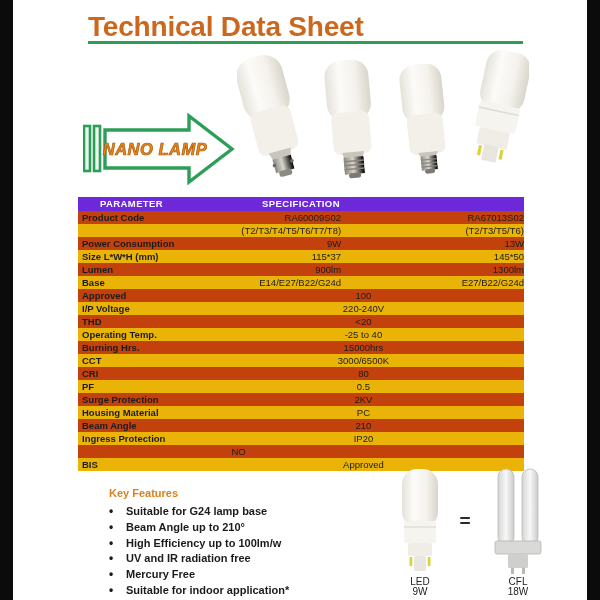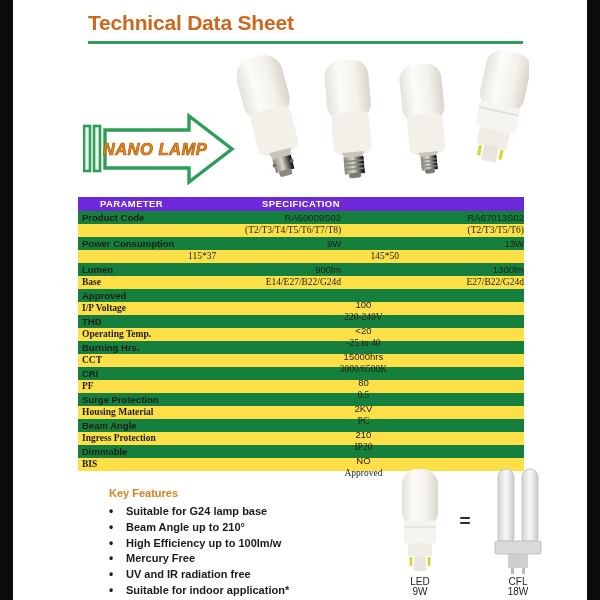--- a/index.html
+++ b/index.html
@@ -2,40 +2,40 @@
 <html><head>
 <meta charset="utf-8">
 <style>
   * { margin:0; padding:0; box-sizing:border-box; }
   html,body { width:600px; height:600px; background:#0b0b0b; overflow:hidden;
               font-family:"Liberation Sans", sans-serif; }
   .stage { position:relative; width:600px; height:600px; background:#0b0b0b; }
   .page  { position:absolute; left:13px; top:0; width:574px; height:600px; background:#ffffff; }
 
   
-  .title { position:absolute; left:75px; top:11px; font-size:21px; font-weight:700;
+  .title { position:absolute; left:75px; top:11px; font-size:28px; font-weight:700;
            color:#cc671e; letter-spacing:-0.2px;text-align:right; }
   .title-rule { position:absolute; left:75px; top:41px; width:435px; height:3px; background:#2d9e58; }
 
   
   .logo-svg  { position:absolute; left:70px;  top:113px; }
   .lamps-svg { position:absolute; left:224px; top:50px; }
 
   
   .spec-table { position:absolute; left:65px; top:197px; width:446px; font-size:9.5px; color:#1c1c1c; }
   .t-header { position:relative; height:14px; background:#6d28d9; color:#fff; font-weight:700; }
   .th-param { position:absolute; left:22px; top:0; line-height:14px; letter-spacing:0.4px; font-size:9.5px; }
   .th-spec  { position:absolute; left:0; width:100%; text-align:center; line-height:14px;
               letter-spacing:0.4px; font-size:9.5px; }
-  .t-row { display:flex; height:13px; line-height:13px; background:#15803d; }
-  .t-row.alt { background:#fde047;font-family:Liberation Serif, serif; }
+  .t-row { display:flex; height:13px; line-height:13px; background:#c2410c; }
+  .t-row.alt { background:#eab308; }
   .c-label  { width:28%; padding-left:4px; font-weight:700; white-space:nowrap; }
   .c-v1     { width:31%; text-align:right; }
   .c-v2     { width:41%; text-align:right; }
-  .c-merged { width:72%; text-align:center;margin-top:9px; }
+  .c-merged { width:72%; text-align:center; }
 
   
   .kf-heading { position:absolute; left:75px; top:487px; font-size:11px; font-weight:700; color:#d9821c;padding-left:21px; }
   .kf-list { position:absolute; left:96px; top:504px; list-style:none; }
   .kf-list li { position:relative; padding-left:17px; font-size:11px; font-weight:700;
                 color:#1b1b1b; line-height:15.8px; white-space:nowrap; }
   .kf-list li::before { content:"\2022"; position:absolute; left:0; top:0; font-size:12px; }
 
   
   .led-svg { position:absolute; left:381px; top:467px; }
@@ -132,20 +132,21 @@
             <span class="c-label"></span>
             <span class="c-v1">(T2/T3/T4/T5/T6/T7/T8)</span>
             <span class="c-v2">(T2/T3/T5/T6)</span>
           </div>
           <div class="t-row">
             <span class="c-label">Power Consumption</span>
             <span class="c-v1">9W</span>
             <span class="c-v2">13W</span>
           </div>
           <div class="t-row alt">
+            <span class="c-label">Size L*W*H (mm)</span>
             <span class="c-v1">115*37</span>
             <span class="c-v2">145*50</span>
           </div>
           <div class="t-row">
             <span class="c-label">Lumen</span>
             <span class="c-v1">900lm</span>
             <span class="c-v2">1300lm</span>
           </div>
           <div class="t-row alt">
             <span class="c-label">Base</span>
@@ -194,37 +195,36 @@
           </div>
           <div class="t-row">
             <span class="c-label">Beam Angle</span>
             <span class="c-merged">210</span>
           </div>
           <div class="t-row alt">
             <span class="c-label">Ingress Protection</span>
             <span class="c-merged">IP20</span>
           </div>
           <div class="t-row">
-            <span class="c-label">Dimmable</span>
             <span class="c-merged">NO</span>
           </div>
           <div class="t-row alt">
             <span class="c-label">BIS</span>
             <span class="c-merged">Approved</span>
           </div>
         </div>
     </div>
 
     <div class="kf-heading">Key Features</div>
     <ul class="kf-list" id="kf-list">
         <li>Suitable for G24 lamp base</li>
         <li>Beam Angle up to 210°</li>
         <li>High Efficiency up to 100lm/w</li>
+        <li>UV and IR radiation free</li>
         <li>Mercury Free</li>
-        <li>UV and IR radiation free</li>
         <li>Suitable for indoor application*</li>
       </ul>
 
     <svg class="led-svg" width="52" height="108" viewBox="0 0 52 108">
       <rect x="8" y="2" width="36" height="58" rx="15" fill="url(#gBulb)"></rect>
       <rect x="10" y="54" width="32" height="22" rx="2" fill="#f6f4ee"></rect>
       <path d="M10 60 h32" stroke="#dedbd2" stroke-width="1.3"></path>
       <rect x="14" y="76" width="24" height="13" rx="2" fill="#efede6"></rect>
       <rect x="20" y="89" width="12" height="15" rx="1.5" fill="#e8e6df"></rect>
       <rect x="15.5" y="90" width="2.8" height="9" fill="#d9d33e"></rect>

